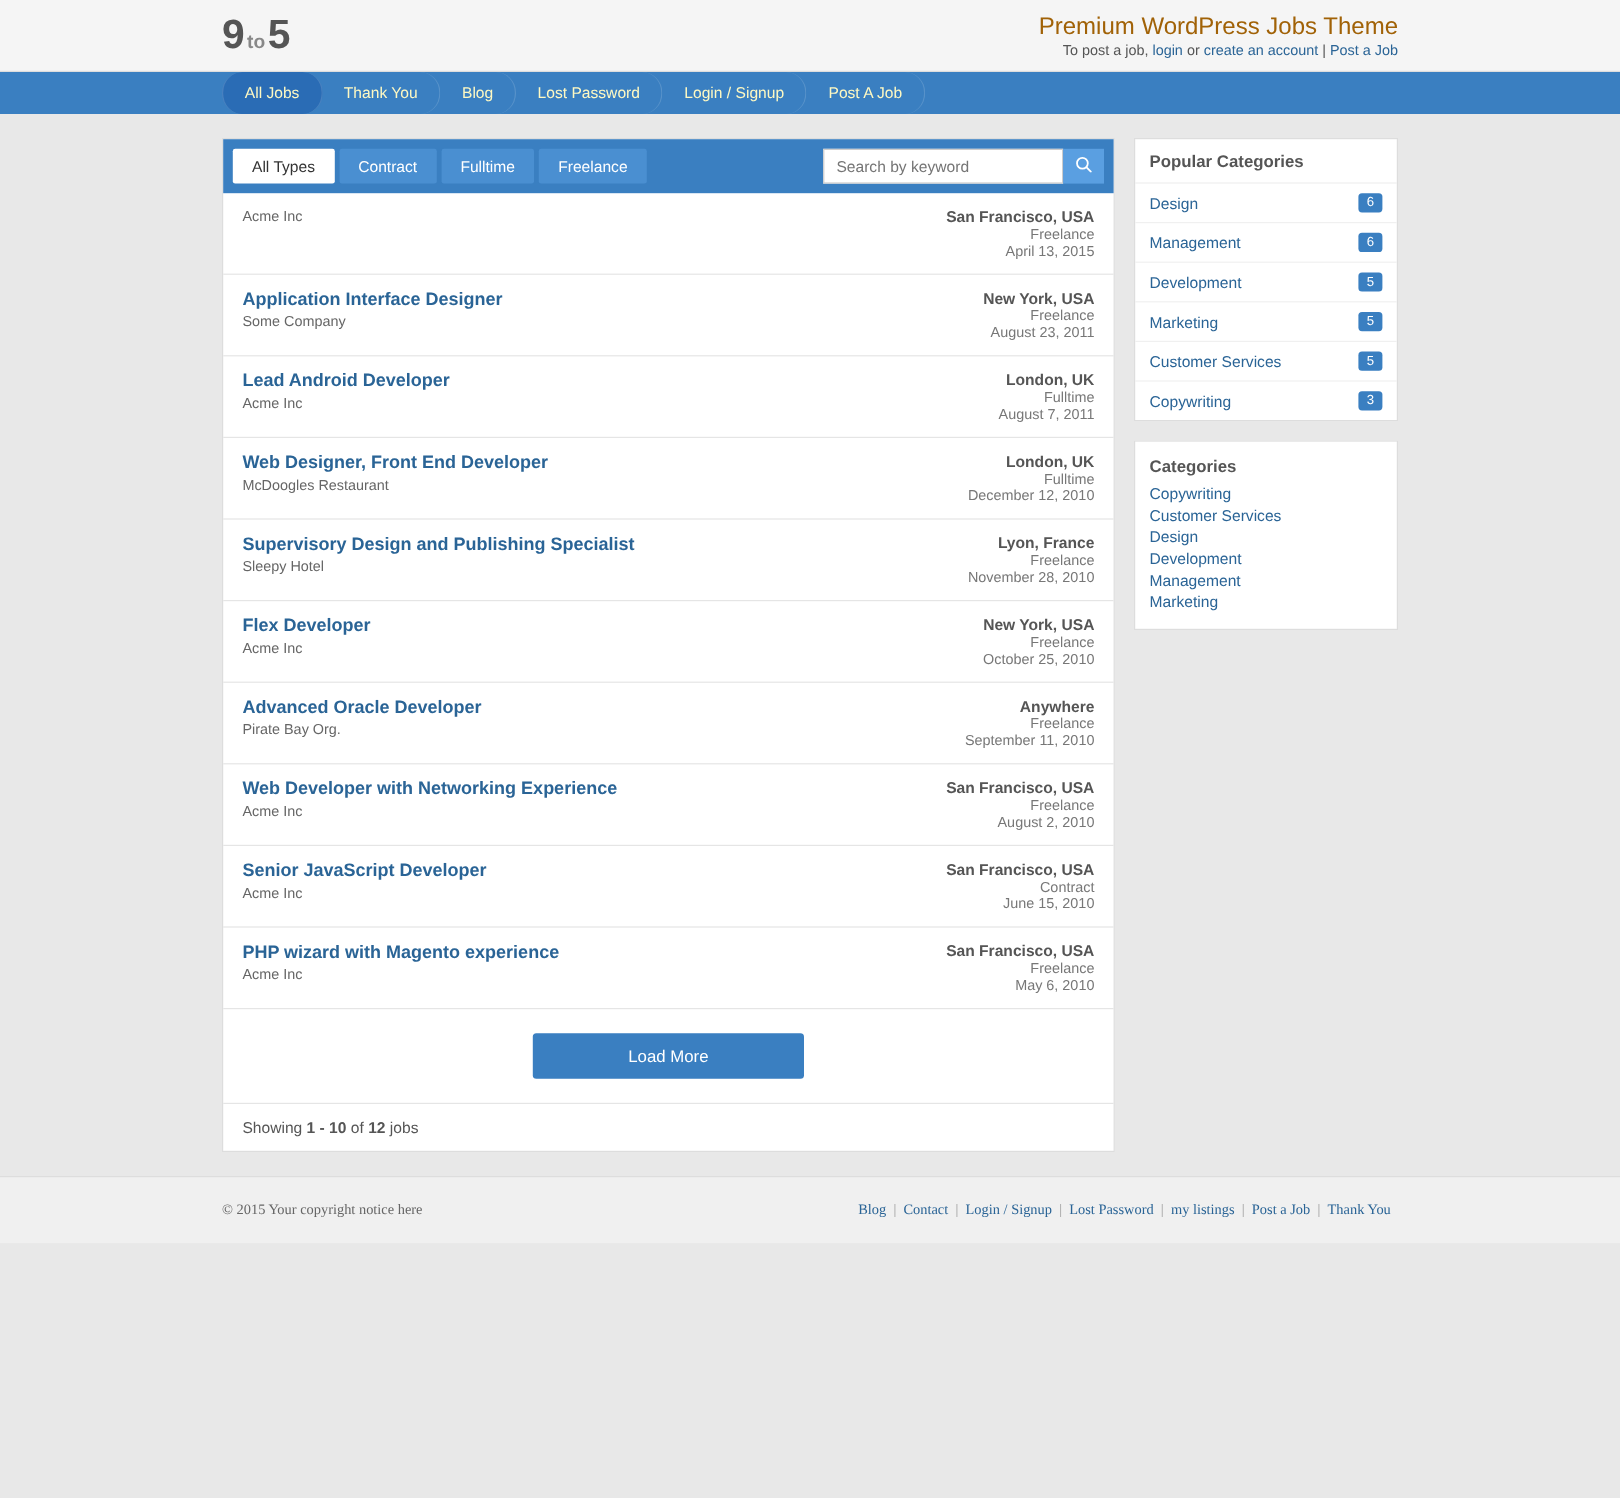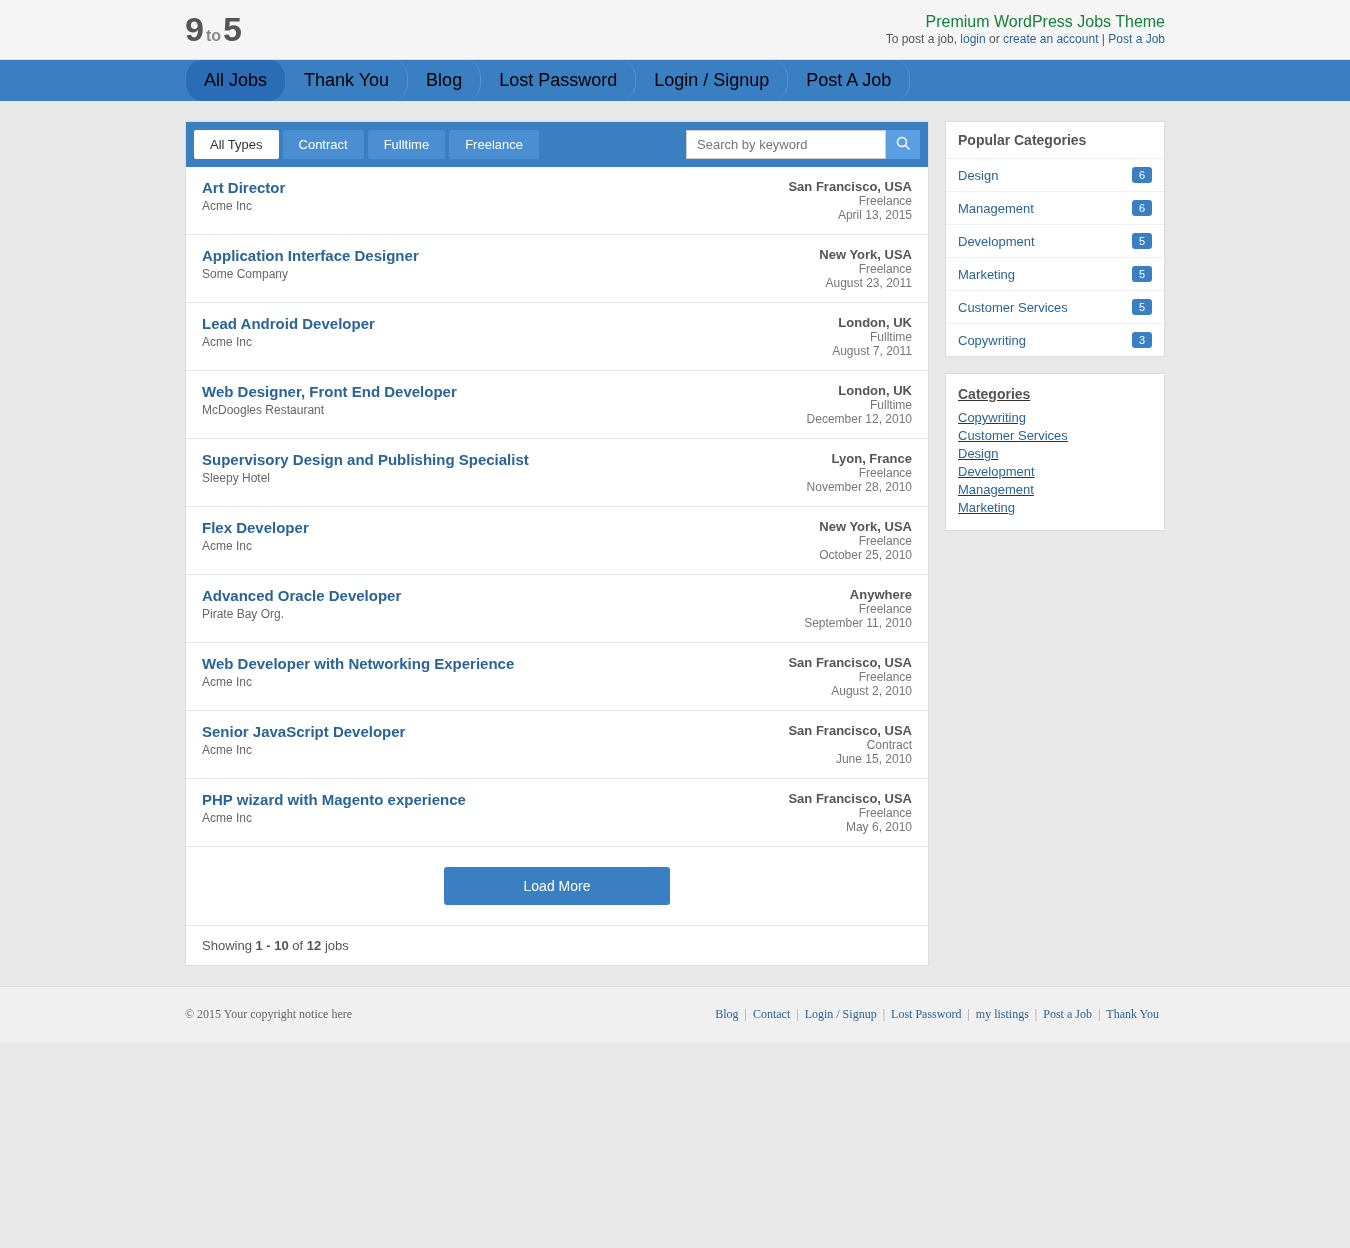--- a/index.html
+++ b/index.html
@@ -35,44 +35,44 @@
       display: flex;
       align-items: baseline;
     }
     .logo-9 { font-size: 34px; color: #555; font-weight: bold; }
     .logo-to { font-size: 16px; color: #888; margin: 0 2px; }
     .logo-5 { font-size: 34px; color: #555; font-weight: bold; }
     .header-right {
       text-align: right;
     }
     .header-right .site-title {
-      font-size: 16px;
-      color: #15803d;
+      font-size: 20px;
+      color: #a16207;
       display: block;
     }
     .header-right .auth-links {
       font-size: 12px;
       color: #555;
     }
 
     
     .nav {
       background: #3a7fc1;
       padding: 0;
     }
     .nav-inner {
       width: 980px;
       margin: 0 auto;
       display: flex;
     }
     .nav-item {
       display: inline-block;
       padding: 10px 18px;
-      color: #000000;
-      font-size: 18px;
+      color: #fef9c3;
+      font-size: 13px;
       cursor: pointer;
       border-right: 1px solid rgba(255,255,255,0.15);
       border-radius: 17px;
     }
     .nav-item:first-child { border-left: 1px solid rgba(255,255,255,0.15); }
     .nav-item.active { background: #2a6cb5; }
 
     
     .main-container {
       width: 980px;
@@ -216,21 +216,20 @@
     .popular-item-name { font-size: 13px; color: #2a6496; }
     .popular-item-count {
       background: #3a7fc1;
       color: #fff;
       padding: 2px 7px;
       border-radius: 3px;
       font-size: 11px;
     }
     .categories-section {
       padding: 12px;
-      text-decoration: underline;
     }
     .categories-title {
       font-size: 14px;
       font-weight: bold;
       color: #555;
       margin-bottom: 8px;
     }
     .cat-link {
       display: block;
       font-size: 13px;
@@ -311,21 +310,20 @@
             <circle cx="6" cy="6" r="4.5" stroke="white" stroke-width="1.5"></circle>
             <line x1="9.5" y1="9.5" x2="13" y2="13" stroke="white" stroke-width="1.5" stroke-linecap="round"></line>
           </svg>
         </button>
       </div>
     </div>
 
     <div id="job-list">
         <div class="job-row">
     <div class="job-main">
-      <div class="job-title">Art Director</div>
       <div class="job-company">Acme Inc</div>
     </div>
     <div class="job-meta">
       <span class="job-location">San Francisco, USA</span>
       <span class="job-type">Freelance</span>
       <span class="job-date">April 13, 2015</span>
     </div>
   </div>
         <div class="job-row">
     <div class="job-main">

